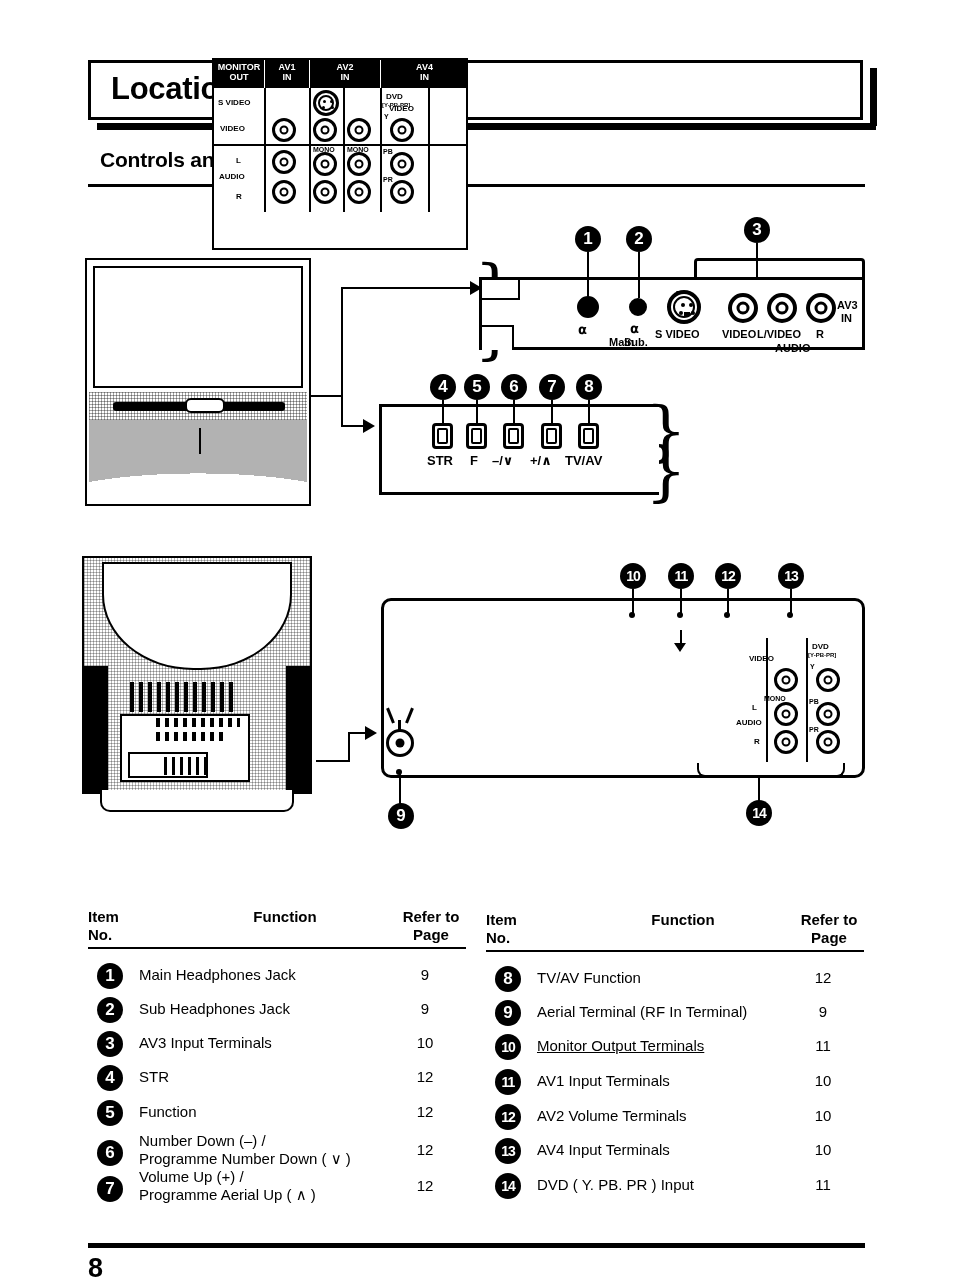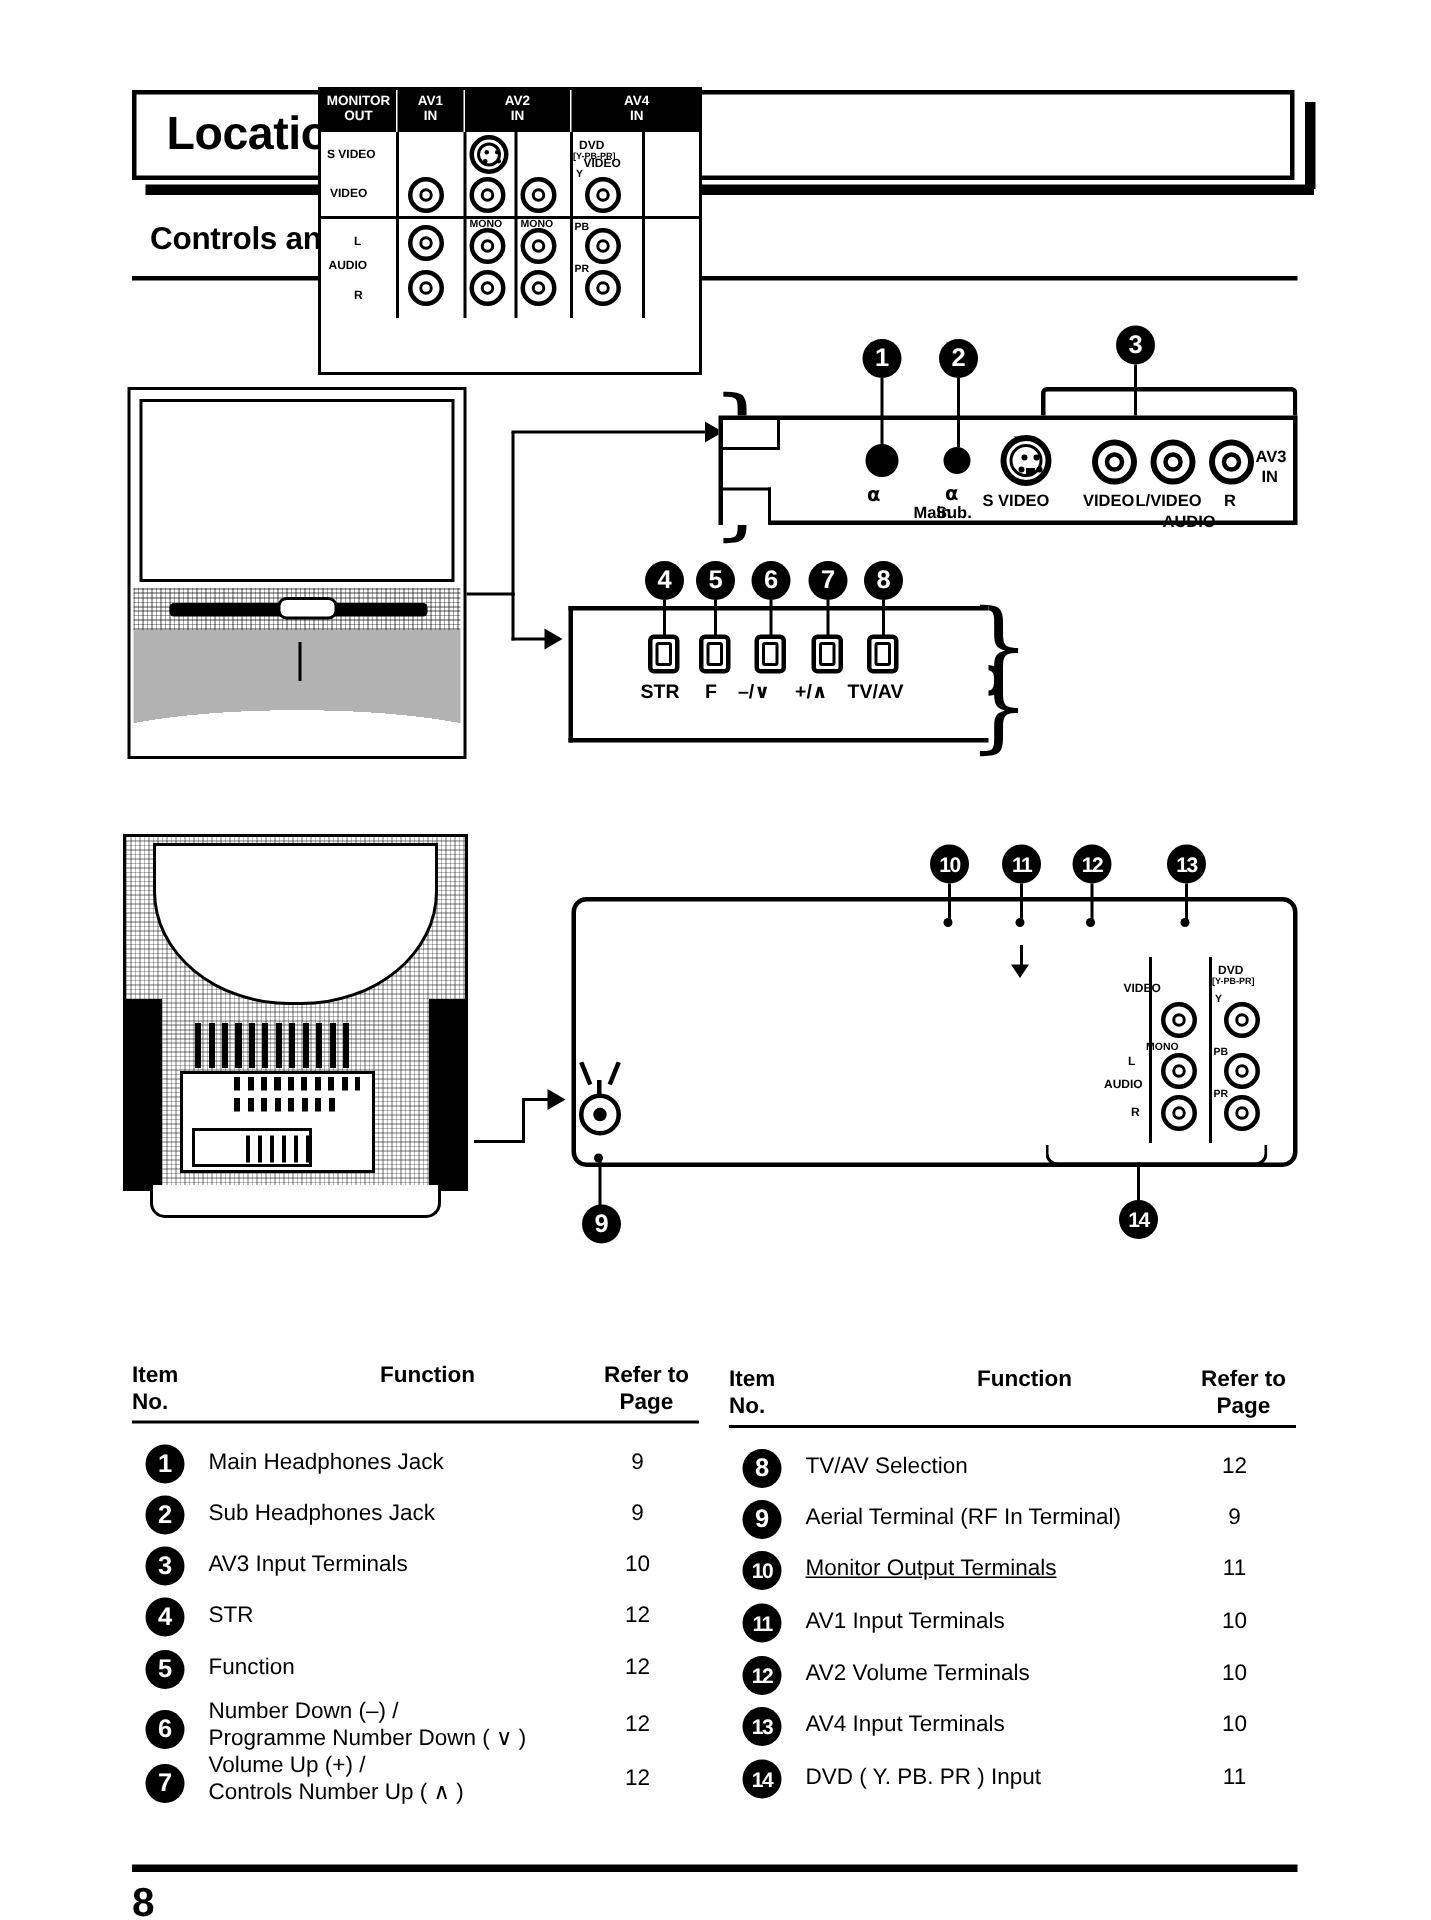--- a/index.html
+++ b/index.html
@@ -529,38 +529,38 @@
     <div class="row-fn" style="left:139px;top:1103px;">Function</div>
     <div class="row-pg" style="left:405px;top:1103px;">12</div>
 
     <div class="badge sz1 row-badge" style="left:97px;top:1140px;">6</div>
     <div class="row-fn" style="left:139px;top:1132px;">Number Down (–) /</div>
     <div class="row-fn" style="left:139px;top:1150px;">Programme Number Down ( ∨ )</div>
     <div class="row-pg" style="left:405px;top:1141px;">12</div>
 
     <div class="badge sz1 row-badge" style="left:97px;top:1176px;">7</div>
     <div class="row-fn" style="left:139px;top:1168px;">Volume Up (+) /</div>
-    <div class="row-fn" style="left:139px;top:1186px;">Controls Number Up ( ∧ )</div>
+    <div class="row-fn" style="left:139px;top:1186px;">Programme Aerial Up ( ∧ )</div>
     <div class="row-pg" style="left:405px;top:1177px;">12</div>
   </div>
 
   <div class="tbl">
     <div class="hdr" style="left:486px;top:911px;width:56px;text-align:left;">
       <span>Item</span><br>
       <span>No.</span>
     </div>
     <div class="hdr" style="left:588px;top:911px;width:190px;">Function</div>
     <div class="hdr" style="left:782px;top:911px;width:94px;">
       <span>Refer to</span><br>
       <span>Page</span>
     </div>
     <div class="rule" style="left:486px;top:950px;width:378px;"></div>
 
     <div class="badge sz1 row-badge" style="left:495px;top:966px;">8</div>
-    <div class="row-fn" style="left:537px;top:969px;">TV/AV Selection</div>
+    <div class="row-fn" style="left:537px;top:969px;">TV/AV Function</div>
     <div class="row-pg" style="left:803px;top:969px;">12</div>
 
     <div class="badge sz1 row-badge" style="left:495px;top:1000px;">9</div>
     <div class="row-fn" style="left:537px;top:1003px;">Aerial Terminal (RF In Terminal)</div>
     <div class="row-pg" style="left:803px;top:1003px;">9</div>
 
     <div class="badge sz2 row-badge" style="left:495px;top:1034px;">10</div>
     <div class="row-fn" style="left:537px;top:1037px;text-decoration:underline;">Monitor Output Terminals</div>
     <div class="row-pg" style="left:803px;top:1037px;">11</div>
 

